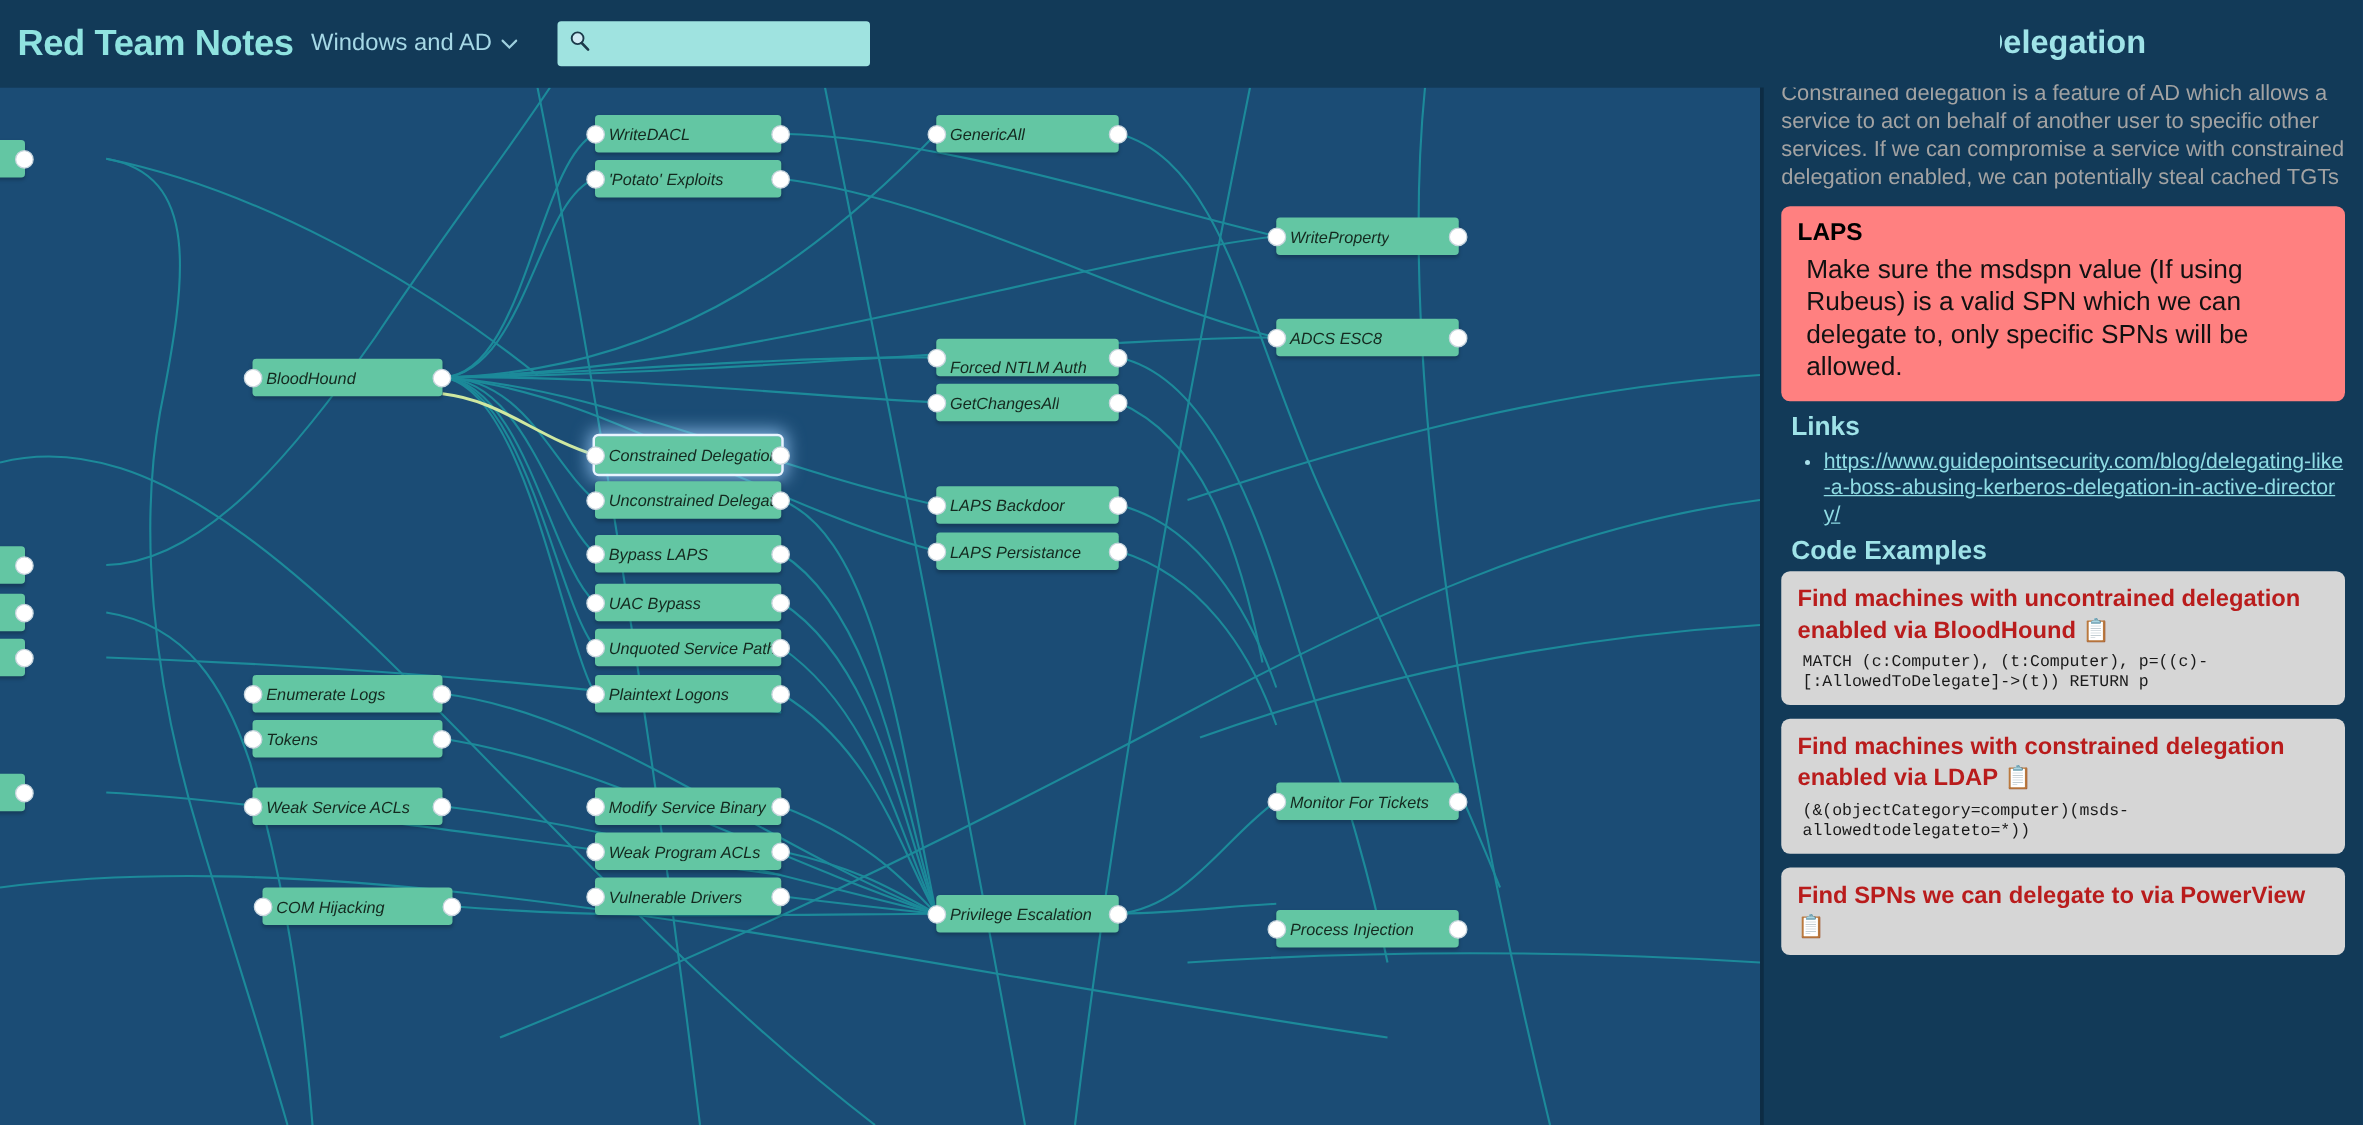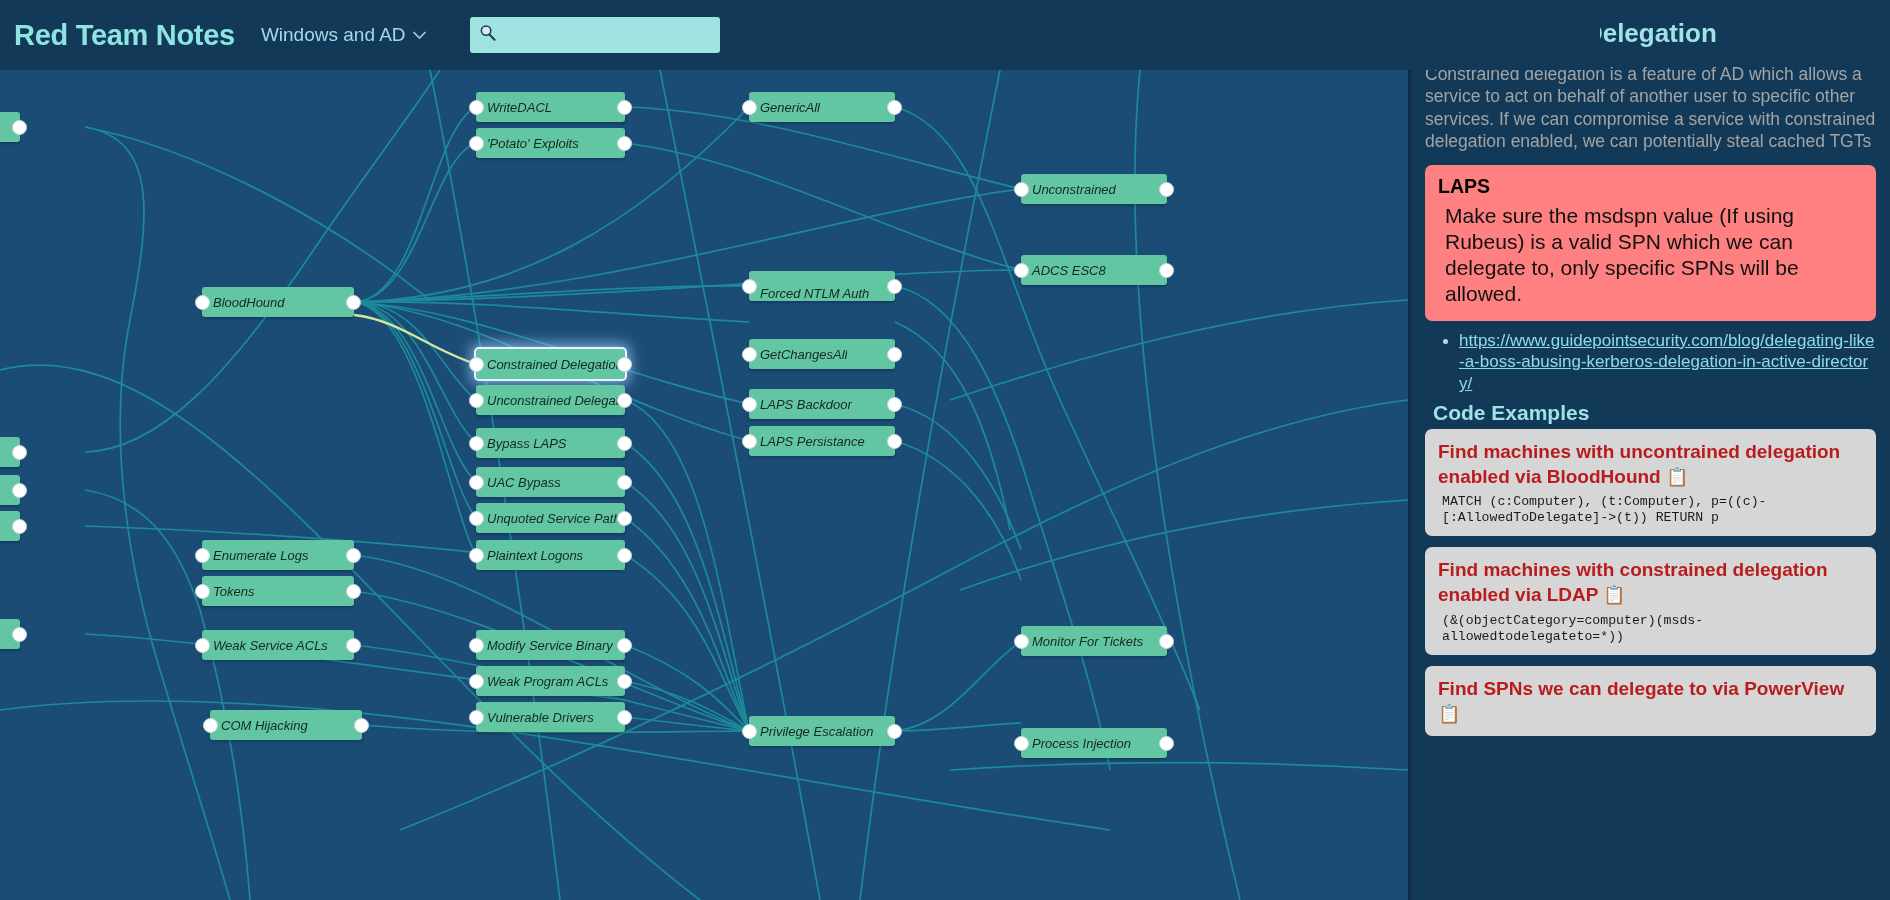--- a/index.html
+++ b/index.html
@@ -11,21 +11,20 @@
     font-family: "Liberation Sans", sans-serif;
   }
   #app { position: relative; width: 1890px; height: 900px; overflow: hidden; }
 
   
   #topbar {
     position: absolute; left: 0; top: 0; width: 1600px; height: 70px;
     background: #123a58;
     display: flex; align-items: center;
     z-index: 40;
-    gap: 12px;
   }
   #brand {
     color: #8fe3e0;
     font-size: 29px; font-weight: bold;
     margin-left: 14px;
     letter-spacing: -0.3px;
     white-space: nowrap;
   }
   #category-select {
     display: flex; align-items: center; gap: 7px;
@@ -339,21 +338,21 @@
         <div class="node" style="left: 749px; top: 22px; width: 146px;">
           <span class="port inp"></span>
           <span class="label">GenericAll</span>
           <span class="port out"></span>
         </div>
         <div class="node" style="left: 749px; top: 201px; width: 146px; align-items: flex-end;">
           <span class="port inp"></span>
           <span class="label">Forced NTLM Auth</span>
           <span class="port out"></span>
         </div>
-        <div class="node" style="left: 749px; top: 237px; width: 146px; margin-top: 32px;">
+        <div class="node" style="left: 749px; top: 237px; width: 146px;">
           <span class="port inp"></span>
           <span class="label">GetChangesAll</span>
           <span class="port out"></span>
         </div>
         <div class="node" style="left: 749px; top: 319px; width: 146px;">
           <span class="port inp"></span>
           <span class="label">LAPS Backdoor</span>
           <span class="port out"></span>
         </div>
         <div class="node" style="left: 749px; top: 356px; width: 146px;">
@@ -361,21 +360,21 @@
           <span class="label">LAPS Persistance</span>
           <span class="port out"></span>
         </div>
         <div class="node" style="left: 749px; top: 646px; width: 146px;">
           <span class="port inp"></span>
           <span class="label">Privilege Escalation</span>
           <span class="port out"></span>
         </div>
         <div class="node" style="left: 1021px; top: 104px; width: 146px;">
           <span class="port inp"></span>
-          <span class="label">Unconstrained</span>
+          <span class="label">WriteProperty</span>
           <span class="port out"></span>
         </div>
         <div class="node" style="left: 1021px; top: 185px; width: 146px;">
           <span class="port inp"></span>
           <span class="label">ADCS ESC8</span>
           <span class="port out"></span>
         </div>
         <div class="node" style="left: 1021px; top: 556px; width: 146px;">
           <span class="port inp"></span>
           <span class="label">Monitor For Tickets</span>
@@ -392,20 +391,21 @@
   <div id="panel">
     <div id="panel-scroll">
       <div id="panel-title">Constrained Delegation</div>
       <div id="panel-desc">Constrained delegation is a feature of AD which allows a service to act on behalf of another user to specific other services. If we can compromise a service with constrained delegation enabled, we can potentially steal cached TGTs</div>
 
       <div class="callout">
         <div class="callout-title">LAPS</div>
         <div class="callout-body">Make sure the msdspn value (If using Rubeus) is a valid SPN which we can delegate to, only specific SPNs will be allowed.</div>
       </div>
 
+      <div class="section-h">Links</div>
       <ul id="links-list">
         <li>
           <a href="#">https://www.guidepointsecurity.com/blog/delegating-like-a-boss-abusing-kerberos-delegation-in-active-directory/</a>
         </li>
       </ul>
 
       <div class="section-h">Code Examples</div>
       <div id="code-cards">
           <div class="code-card">
             <div class="code-card-title"><span>Find machines with uncontrained delegation enabled via BloodHound</span> <span class="clip-icon">📋</span></div>

